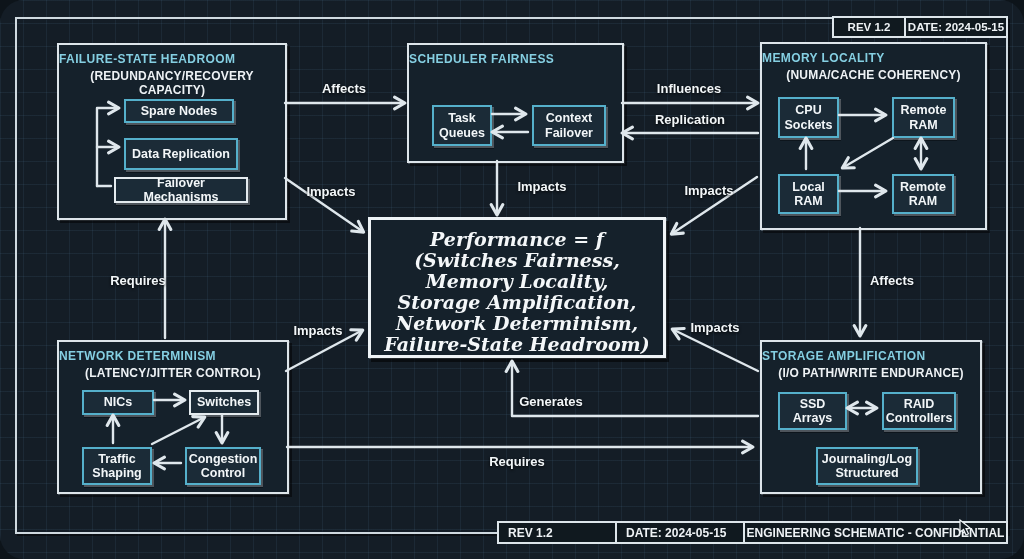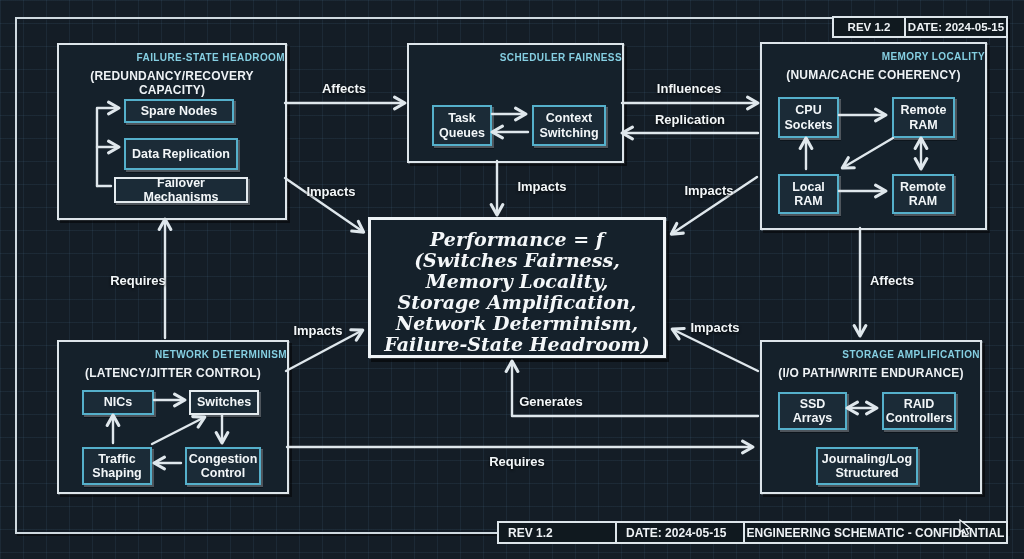--- a/index.html
+++ b/index.html
@@ -4,33 +4,34 @@
 <style>
   html,body{margin:0;padding:0;background:#0d141a;}
   .stage{
     position:relative;width:1024px;height:559px;overflow:hidden;
     font-family:"Liberation Sans",sans-serif;
     background:
       linear-gradient(rgba(100,150,190,0.10) 1px, transparent 1px) 0 0/23px 23px,
       linear-gradient(90deg, rgba(100,150,190,0.10) 1px, transparent 1px) 0 0/23px 23px,
       #141d26;
     color:#f0f4f6;
+    border-radius:24px;
   }
   .frame{
     position:absolute;left:15px;top:17px;width:989px;height:513px;
     border:2px solid #cfd9df;
     box-shadow:2px 2px 0 rgba(0,0,0,0.45), inset 0 0 0 1px rgba(20,30,40,0.55);
   }
   .panel{
     position:absolute;background:#15212b;border:2px solid #dde5ea;
     box-shadow:3px 3px 0 rgba(0,0,0,0.5), 1px 1px 0 rgba(228,236,241,0.25);
   }
   .panel-title{
-    position:absolute;left:0;right:0;top:7px;text-align:right;
-    font-size:10px;font-weight:bold;letter-spacing:0.4px;color:#85cfe2;
+    position:absolute;left:0;right:0;top:7px;text-align:left;
+    font-size:12px;font-weight:bold;letter-spacing:0.4px;color:#85cfe2;
   }
   .panel-sub{
     position:absolute;left:0;right:0;top:24px;text-align:center;
     font-size:12px;font-weight:bold;letter-spacing:0.2px;color:#eef2f5;
   }
   .node{
     position:absolute;background:#1b2b37;border:2px solid #55b0cb;
     box-shadow:2px 2px 0 rgba(228,236,241,0.30), 2px 3px 0 rgba(0,0,0,0.35);
     display:flex;align-items:center;justify-content:center;text-align:center;
     font-size:12.5px;font-weight:bold;line-height:1.15;color:#f2f6f8;
@@ -79,21 +80,21 @@
     <div class="panel-title">FAILURE-STATE HEADROOM</div>
     <div class="panel-sub">(REDUNDANCY/RECOVERY CAPACITY)</div>
     <div class="node" style="left:65px;top:54px;width:110px;height:24px;">Spare Nodes</div>
     <div class="node" style="left:65px;top:93px;width:114px;height:32px;">Data Replication</div>
     <div class="node node--white" style="left:55px;top:132px;width:134px;height:26px;">Failover Mechanisms</div>
   </div>
 
   <div class="panel" style="left:407px;top:43px;width:213px;height:116px;">
     <div class="panel-title">SCHEDULER FAIRNESS</div>
     <div class="node" style="left:23px;top:60px;width:60px;height:41px;">Task Queues</div>
-    <div class="node" style="left:123px;top:60px;width:74px;height:41px;">Context Switching</div>
+    <div class="node" style="left:123px;top:60px;width:74px;height:41px;">Context Failover</div>
   </div>
 
   <div class="panel" style="left:760px;top:42px;width:223px;height:184px;">
     <div class="panel-title">MEMORY LOCALITY</div>
     <div class="panel-sub">(NUMA/CACHE COHERENCY)</div>
     <div class="node" style="left:16px;top:53px;width:61px;height:41px;">CPU Sockets</div>
     <div class="node" style="left:130px;top:53px;width:63px;height:41px;">Remote RAM</div>
     <div class="node" style="left:16px;top:130px;width:61px;height:40px;">Local RAM</div>
     <div class="node" style="left:130px;top:130px;width:62px;height:40px;">Remote RAM</div>
   </div>

